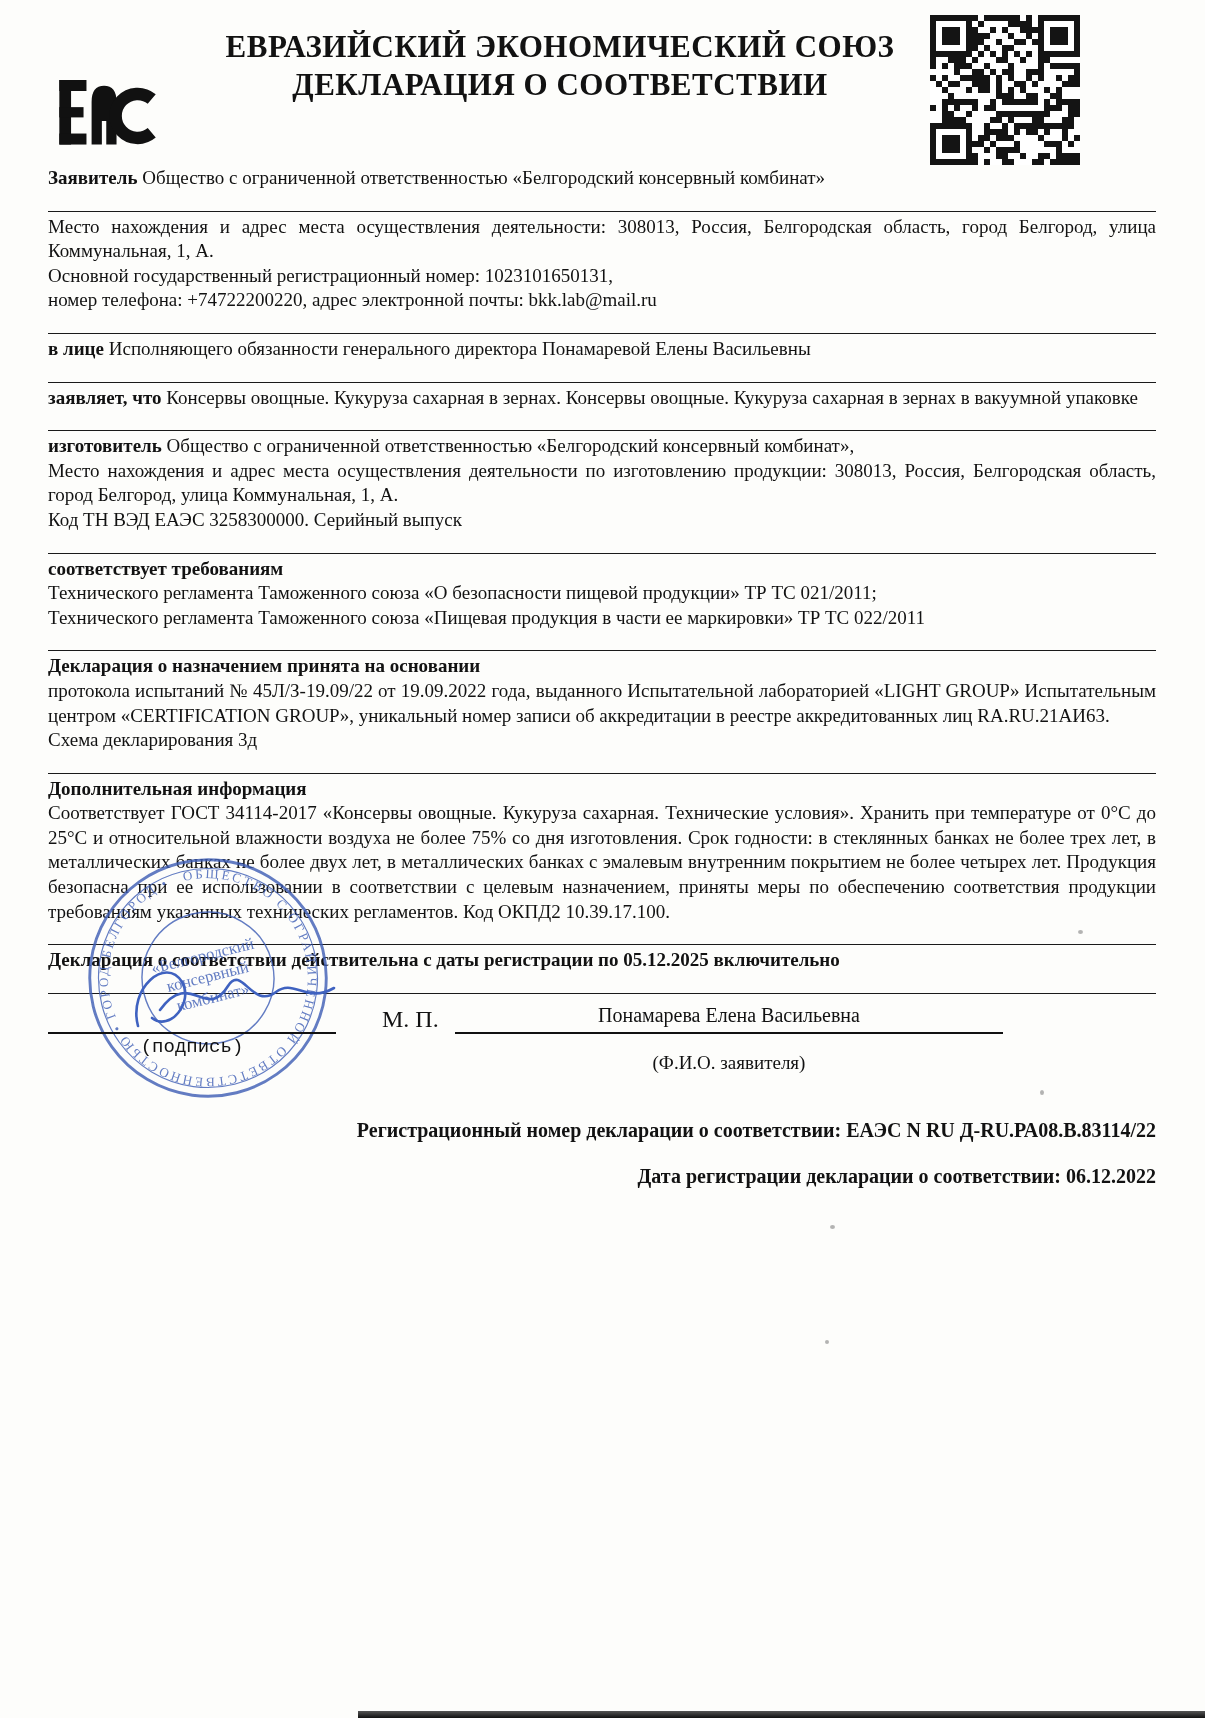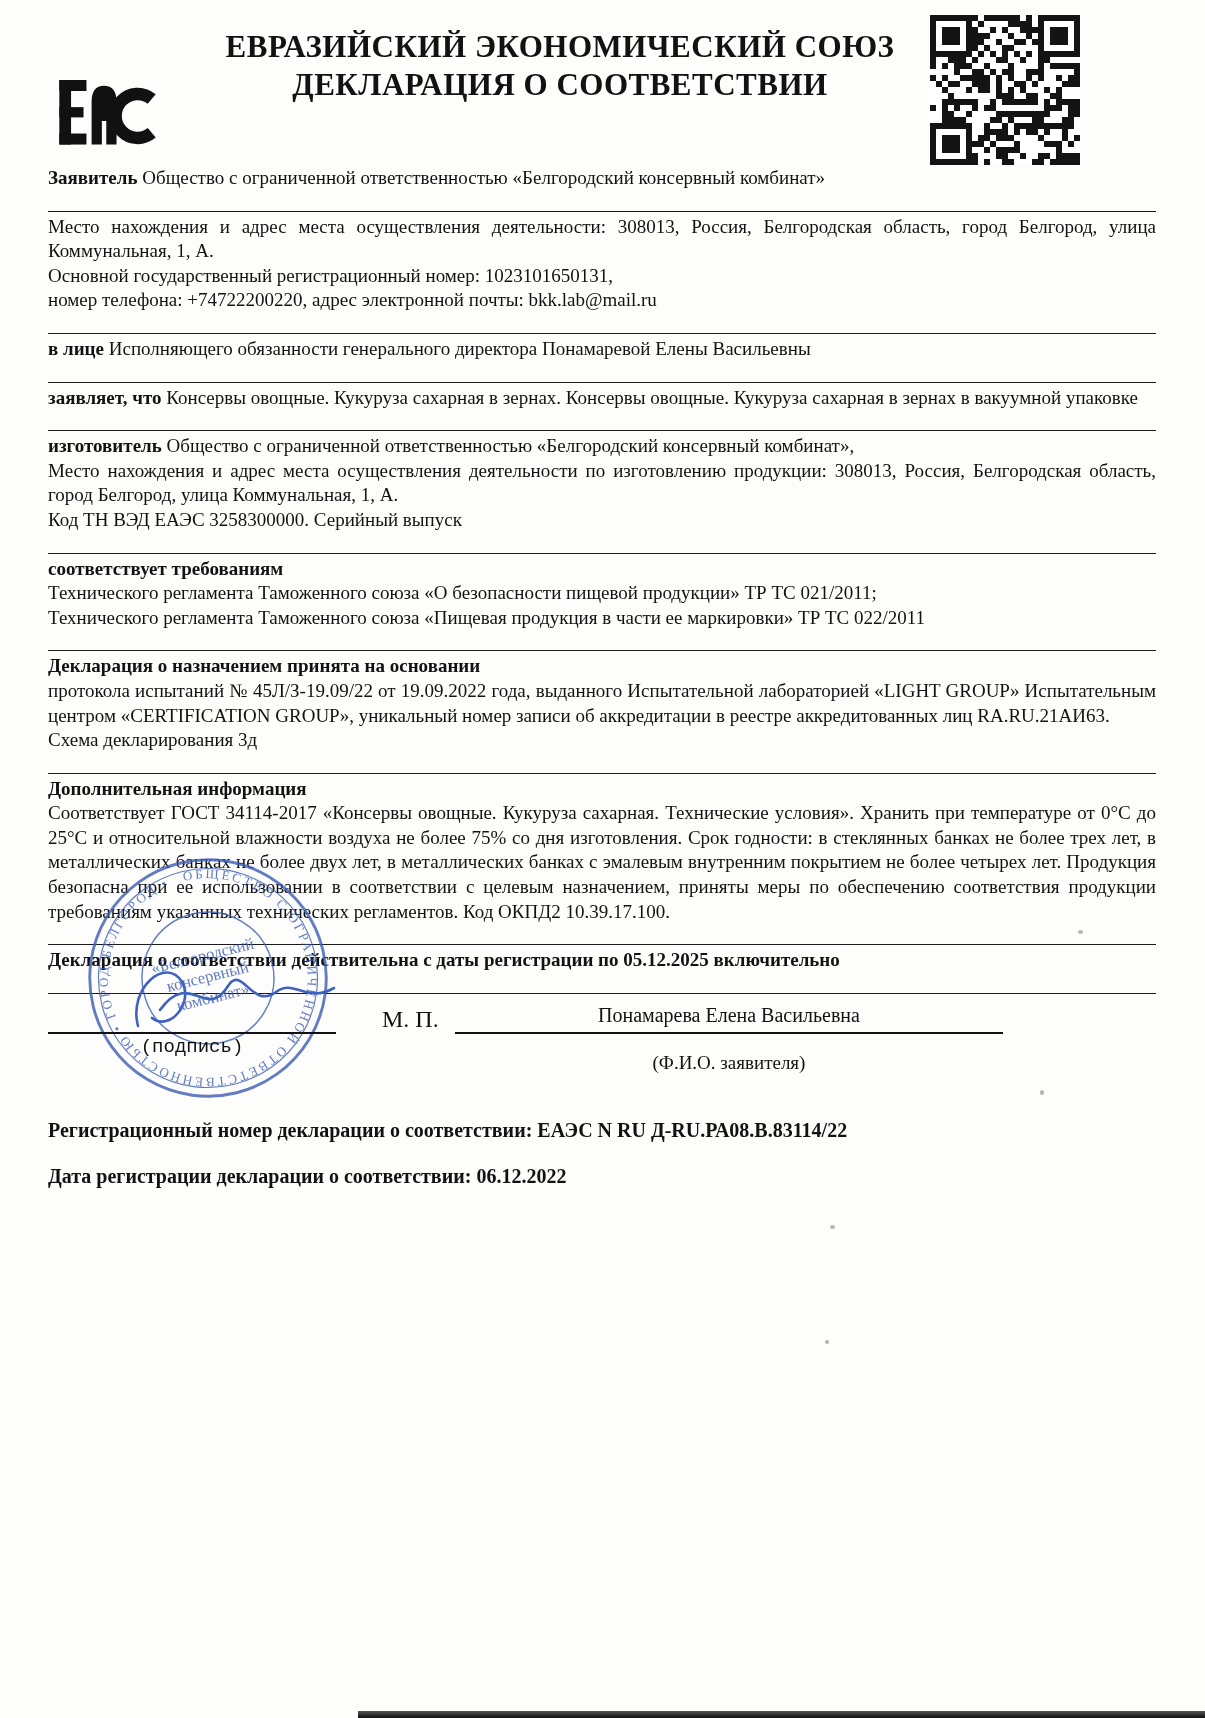--- a/index.html
+++ b/index.html
@@ -28,21 +28,21 @@
   .sig-line-left  { left:48px;  top:1032px; width:288px; }
   .sig-line-right { left:455px; top:1032px; width:548px; }
   .sig-caption { position:absolute; font-size:19px; text-align:center; }
   .cap-podpis { left:48px;  top:1036px; width:288px;font-family:Liberation Mono, monospace; }
   .cap-fio    { left:455px; top:1036px; width:548px;margin-top:16px; }
   .mp-label   { position:absolute; left:382px; top:1006px; font-size:24px; }
   .fio-name   { position:absolute; left:455px; top:1004px; width:548px;
                 text-align:center; font-size:20px; }
   
   .reg { position:absolute; left:48px; top:1118px; width:1108px;
-         font-size:20px; font-weight:bold; line-height:24px; }
+         font-size:20px; font-weight:bold; line-height:24px;text-align:right; }
   .reg-date { margin-top:22px; }
   
   .scan-edge { position:absolute; left:358px; bottom:0; width:847px; height:7px;
                background:linear-gradient(#555,#111); }
   .speck { position:absolute; background:#777; border-radius:50%; opacity:.55; }
 </style>
 </head>
 <body>
 
 <div class="page">

